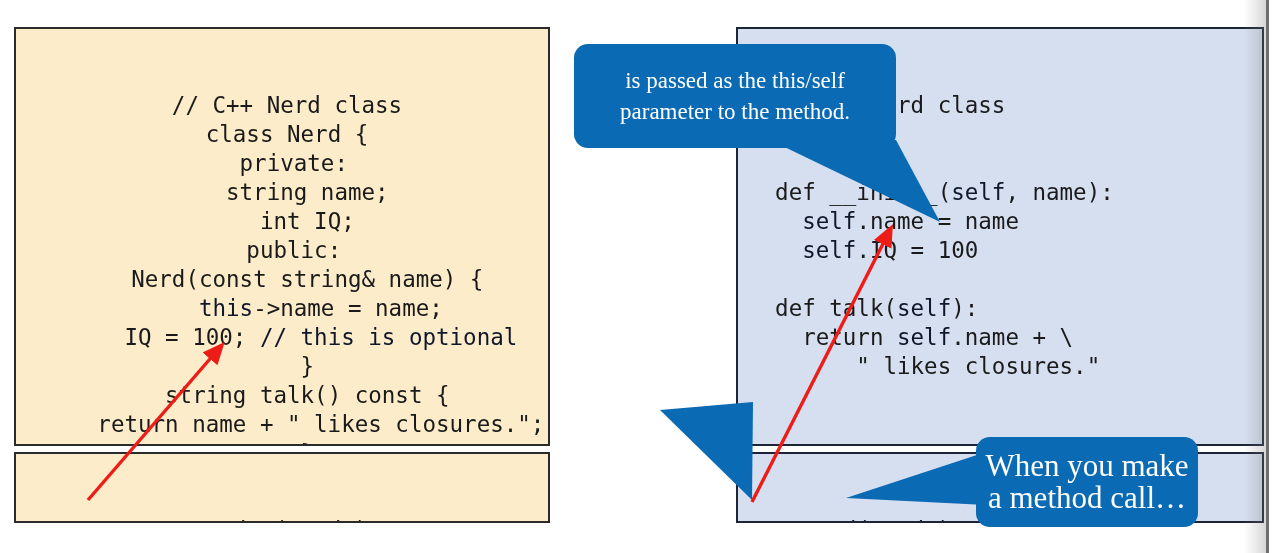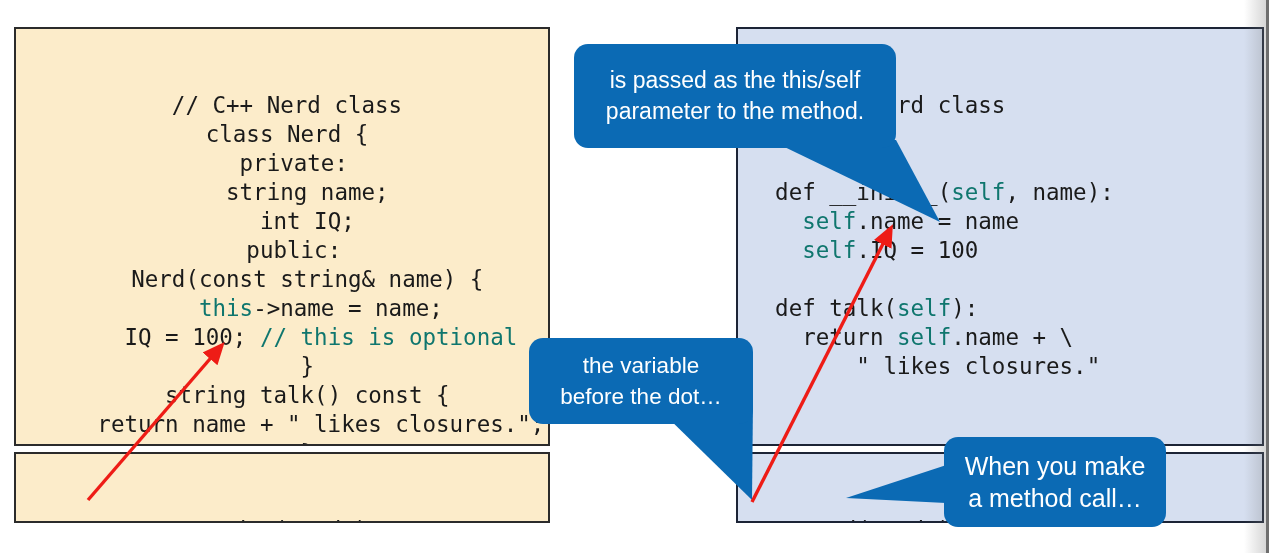--- a/index.html
+++ b/index.html
@@ -45,57 +45,57 @@
     background: #fcecca;
     border: 2px solid #2b2b2b;
     text-align: center;
   }
   .py {
     background: #d6dff0;
     border: 2px solid #1c2436;
   }
   .code-inner { padding: 4px 0 0 10px; }
 
-  .kw      { color: #0f766e; }
+  .kw      { color: #0f172a; }
   .var-red { color: #e8251c; }
 
   #cpp-main   { left: 14px;  top: 27px;  width: 536px; height: 419px; }
   #cpp-usage  { left: 14px;  top: 452px; width: 536px; height: 71px;  }
   #py-main    { left: 736px; top: 27px;  width: 528px; height: 419px; }
   #py-usage   { left: 736px; top: 452px; width: 528px; height: 71px;  }
 
   
   .arrows { position: absolute; left: 0; top: 0; width: 1280px; height: 553px; pointer-events: none; }
 
   
   .callout {
     position: absolute;
     background: #0b6ab4;
     border-radius: 14px;
     color: #ffffff;
-    font-family: Liberation Sans, sans-serif;
+    font-family: Liberation Serif, serif;
     text-align: center;
     display: flex;
     align-items: center;
     justify-content: center;
     box-sizing: border-box;
   }
   .callout span { display: block; width: 100%; }
 
   #callout-this {
     left: 574px; top: 44px; width: 322px; height: 104px;
     font-size: 23px; line-height: 31px;
   }
   #callout-var {
     left: 529px; top: 338px; width: 224px; height: 86px;
     font-size: 22.5px; line-height: 31px;
   }
   #callout-call {
-    left: 944px; top: 437px; width: 222px; height: 90px;
-    font-size: 25px; line-height: 32px;
+    left: 976px; top: 437px; width: 222px; height: 90px;
+    font-size: 31px; line-height: 32px;
   }
 
   .tail { position: absolute; left: 0; top: 0; width: 1280px; height: 553px; pointer-events: none; }
 </style>
 </head>
 <body>
 
 <div id="stage">
 
   <div id="cpp-main" class="code-block cpp">
@@ -132,23 +132,20 @@
 
     <line x1="88" y1="500" x2="222" y2="345" stroke="#ee1c16" stroke-width="3.4" marker-end="url(#arrowhead-red)"></line>
 
     <line x1="752" y1="502" x2="891" y2="228" stroke="#ee1c16" stroke-width="3.4" marker-end="url(#arrowhead-red)"></line>
   </svg>
 
   <div id="callout-this" class="callout">
     <span>is passed as the this/self<br>parameter to the method.</span>
   </div>
 
-  <div id="callout-var" class="callout">
-    <span>the variable<br>before the dot…</span>
-  </div>
 
   <div id="callout-call" class="callout">
     <span>When you make<br>a method call…</span>
   </div>
 
   <div class="page-shadow"></div>
   <div class="page-gutter"></div>
   <div class="page-gutter-bar"></div>
 
 </div>

